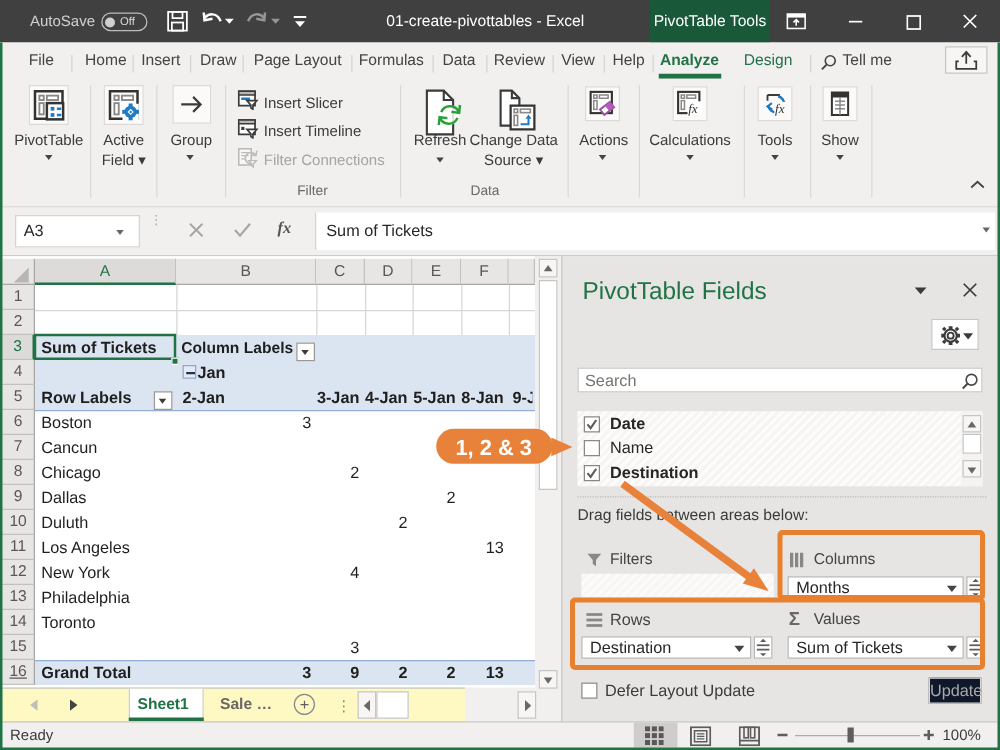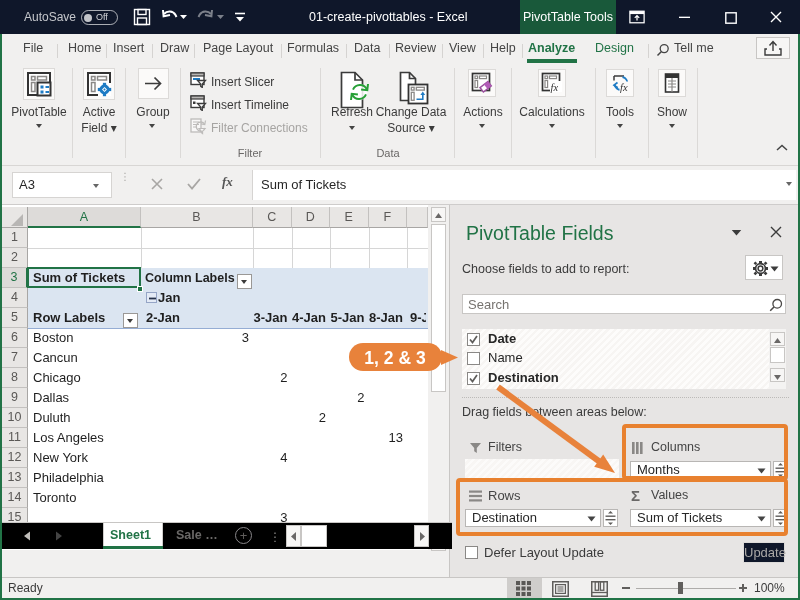--- a/index.html
+++ b/index.html
@@ -1,20 +1,20 @@
 <!DOCTYPE html>
 <html><head>
 <meta charset="utf-8">
 <style>
 * { margin:0; padding:0; box-sizing:border-box; }
 html,body { width:800px; height:600px; overflow:hidden; }
 body { font-family:"Liberation Sans", sans-serif; position:relative; background:#f1f0ef; }
 .abs { position:absolute; }
 
-#titlebar { left:0; top:0; width:800px; height:34px; background:#0f172a; color:#fff; }
+#titlebar { left:0; top:0; width:800px; height:34px; background:#404040; color:#fff; }
 #pvtools { left:520px; top:0; width:96px; height:34px; background:#19593a; color:#fff; font-size:12.5px; text-align:center; line-height:34px; }
 .tbtxt { font-size:12.5px; line-height:34px; }
 
 #menubar { left:0; top:34px; width:800px; height:29px; background:#f1f0ef; }
 .menu { top:7px; font-size:12.5px; color:#444; }
 .mpipe { top:10px; width:1px; height:14px; background:#d5d3d1; }
 
 #ribbon { left:0; top:63px; width:800px; height:103px; background:#f1f0ef; border-bottom:1px solid #d8d6d4; }
 .rsep { top:5px; width:1px; height:90px; background:#dbd9d7; }
 .rtxt { font-size:12px; color:#3b3b3b; text-align:center; }
@@ -36,21 +36,21 @@
 .fbtn:after { content:""; position:absolute; left:3px; top:5px; width:0; height:0; border-left:3.5px solid transparent; border-right:3.5px solid transparent; border-top:4px solid #3b3b3b; }
 
 .sbox { background:#f7f6f5; border:1px solid #c8c6c4; }
 
 #panel { left:449px; top:205px; width:349px; height:372px; background:#e7e5e4; border-left:1px solid #c8c6c4; }
 .ptxt { font-size:12.5px; color:#3b3b3b; }
 .dropbox { background:#fff; border:1px solid #b8b6b4; font-size:13px; color:#262626; }
 .stepper { background:#fff; border:1px solid #b8b6b4; }
 .cb { width:13px; height:13px; background:#fff; border:1px solid #8a8886; }
 
-#tabbar { left:2px; top:522px; width:450px; height:27px; background:#000000; border-top:1px solid #c8c6c4; }
+#tabbar { left:2px; top:550px; width:370px; height:27px; background:#fef9c3; border-top:1px solid #c8c6c4; }
 #statusbar { left:2px; top:577px; width:796px; height:21px; background:#f1f0ef; border-top:1px solid #c8c6c4; }
 
 #bleft { left:0; top:34px; width:2px; height:566px; background:#217346; }
 #bright { left:798px; top:34px; width:2px; height:566px; background:#217346; }
 #bbottom { left:0; top:598px; width:800px; height:2px; background:#217346; }
 </style>
 </head>
 <body>
 
 <div class="abs" id="titlebar">
@@ -402,21 +402,20 @@
   </div>
 
 <div class="abs" id="panel">
     <div class="abs" style="left:16px; top:17px; font-size:19.5px; color:#217346;">PivotTable Fields</div>
     <svg class="abs" style="left:281px; top:24px;" width="11" height="7">
       <polygon points="0.8,1 10.2,1 5.5,6.4" fill="#3b3b3b"></polygon>
     </svg>
     <svg class="abs" style="left:320px; top:21px;" width="12" height="12">
       <path d="M1 1 L11 11 M11 1 L1 11" stroke="#3b3b3b" stroke-width="1.4"></path>
     </svg>
-    <div class="abs ptxt" style="left:12px; top:57px;">Choose fields to add to report:</div>
     <div class="abs" style="left:295px; top:50px; width:38px; height:25px; background:#fff; border:1px solid #c8c6c4;">
           <svg style="position:absolute;left:6px;top:4px;" width="17" height="17" viewBox="0 0 17 17">
             <g fill="#3b3b3b">
           <circle cx="8.5" cy="8.5" r="4.9" fill="none" stroke="#3b3b3b" stroke-width="1.7"></circle>
             <g>
               <rect x="7" y="1" width="3" height="2.4"></rect>
               <rect x="7" y="13.6" width="3" height="2.4"></rect>
               <rect x="1" y="7" width="2.4" height="3"></rect>
               <rect x="13.6" y="7" width="2.4" height="3"></rect>
               <rect x="2" y="2" width="2.6" height="2.6" transform="rotate(45 3.4 3.4)"></rect>

